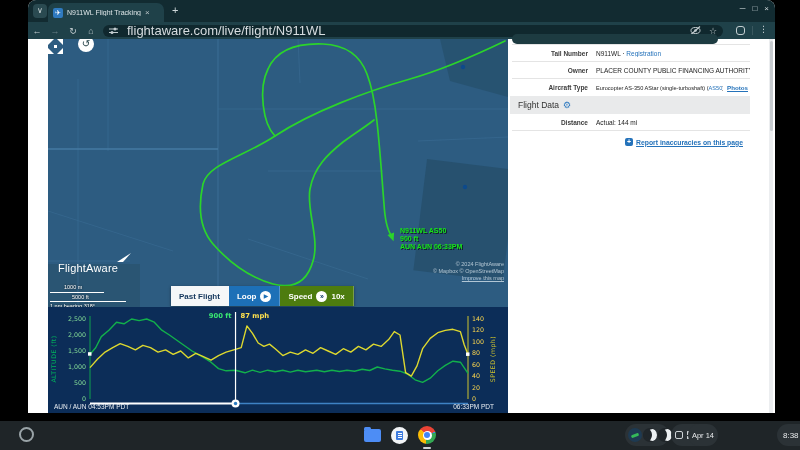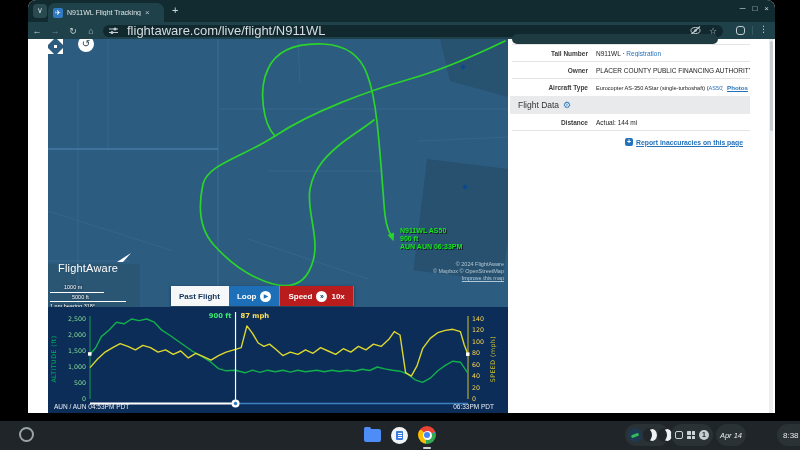--- a/index.html
+++ b/index.html
@@ -40,21 +40,21 @@
   .fa-logo svg{position:absolute;left:58px;top:-5px;}
   .scalebar{position:absolute;left:2px;top:245px;color:#fff;font-size:5.5px;line-height:6.5px;text-shadow:0 0 2px rgba(0,0,0,.8);}
   .scalebar .rule{height:1px;background:#fff;width:54px;margin:1px 0;}
   .scalebar .rule.w2{width:76px;}
   .attrib{position:absolute;right:4px;top:222px;text-align:right;color:rgba(222,233,241,.75);font-size:5.5px;line-height:7px;}
   .attrib .lnk{text-decoration:underline;}
   .controlbar{position:absolute;left:123px;top:247px;height:20px;display:flex;box-shadow:0 1px 3px rgba(0,0,0,.4);}
   .cbtn{height:20px;display:flex;align-items:center;gap:4px;padding:0 8px;font-size:8px;font-weight:bold;color:#fff;border-right:1px solid rgba(255,255,255,.25);}
   .cbtn.past{background:#f5f7f8;color:#13365c;}
   .cbtn.play{background:#1d70b7;}
-  .cbtn.dark{background:#b91c1c;}
+  .cbtn.dark{background:#4d7c0f;}
   .cbtn .circ{width:11px;height:11px;border-radius:50%;background:#fff;color:#0f3a64;font-size:7px;line-height:11px;text-align:center;font-weight:bold;}
   .cbtn.play .circ{color:#1d70b7;font-size:6px;}
   .toggle{width:17px;height:9px;border-radius:5px;background:#b9c3ca;position:relative;}
   .toggle .knob{position:absolute;left:0;top:0;width:9px;height:9px;border-radius:50%;background:#fff;box-shadow:0 0 1px rgba(0,0,0,.5);}
   .expand{position:absolute;left:441px;top:247px;width:15px;height:15px;}
 
   
   .chart-panel{position:absolute;left:20px;top:268px;width:460px;height:106px;background:#0c2d58;}
   .chart-foot{position:absolute;color:#e8edf2;font-size:6.5px;top:96px;}
   .chart-foot.l{left:6px;}
@@ -99,21 +99,21 @@
   .t-map{background:#1e3a52;}
   .t-map:before{content:"";position:absolute;left:3px;top:6px;width:8px;height:3px;border-radius:2px;background:#35b95a;transform:rotate(-20deg);}
   .t-moon{background:#20262a;}
   .t-moon:before{content:"";position:absolute;left:4px;top:1px;width:11px;height:12px;border-radius:50%;background:#edf1f3;}
   .t-moon:after{content:"";position:absolute;left:0px;top:1px;width:9px;height:12px;border-radius:50%;background:#20262a;}
   .inds{left:671px;width:42px;justify-content:space-evenly;}
   .ind-sq{width:8px;height:8px;border:1.2px solid #cfd4d7;border-radius:2px;}
   .ind-grid{width:8px;height:8px;display:grid;grid-template-columns:3.5px 3.5px;grid-gap:1px;}
   .ind-grid i{background:#cfd4d7;width:3.5px;height:3.5px;border-radius:.5px;}
   .ind-one{width:10px;height:10px;border-radius:50%;background:#c7cdd1;color:#22282b;font-size:7px;font-weight:bold;line-height:10px;text-align:center;}
-  .datep{left:716px;width:30px;justify-content:center;color:#e8eaec;font-size:7.5px;font-style:italic;}
+  .datep{left:688px;width:30px;justify-content:center;color:#e8eaec;font-size:7.5px;}
   .statusp{left:777px;width:46px;padding:0 6px;gap:16px;color:#e8eaec;font-size:8px;}
   .battery{width:5px;height:9px;background:#dfe3e5;border-radius:1px;position:relative;}
   .battery:before{content:"";position:absolute;left:1.5px;top:-1.5px;width:2px;height:1.5px;background:#dfe3e5;}
 </style>
 </head>
 <body>
 
 <div class="screen">
   <div class="window">
 

